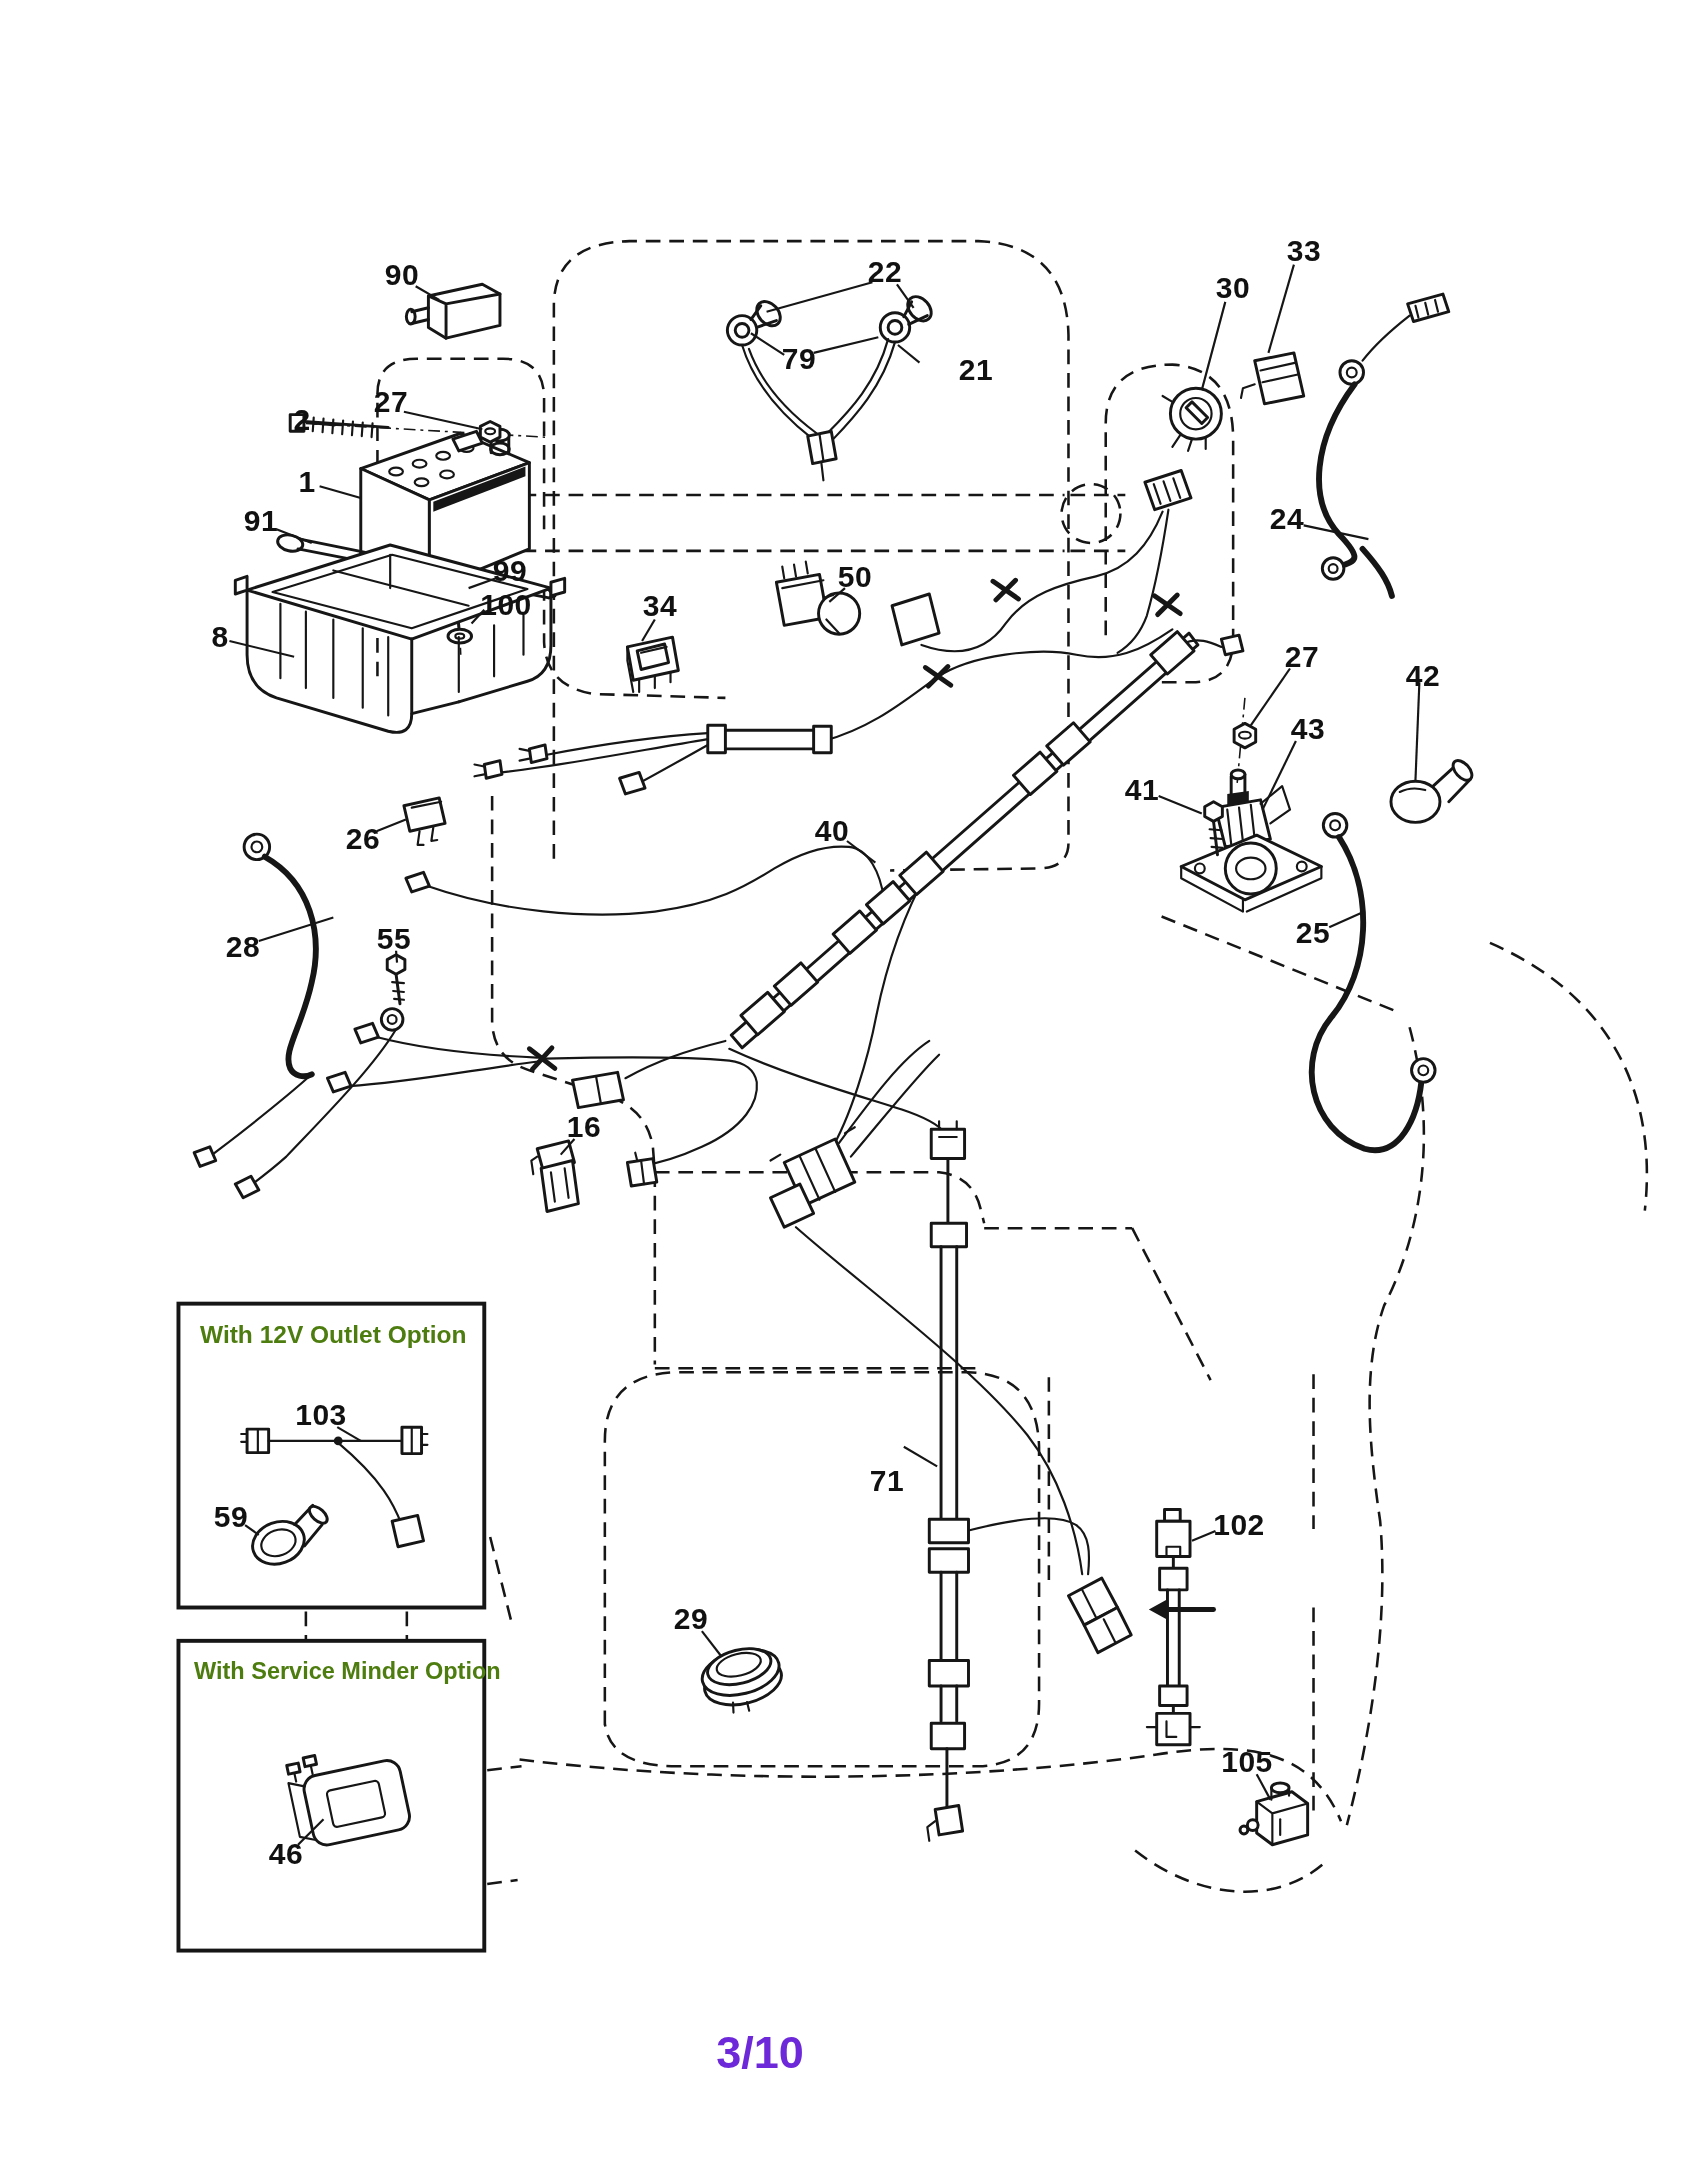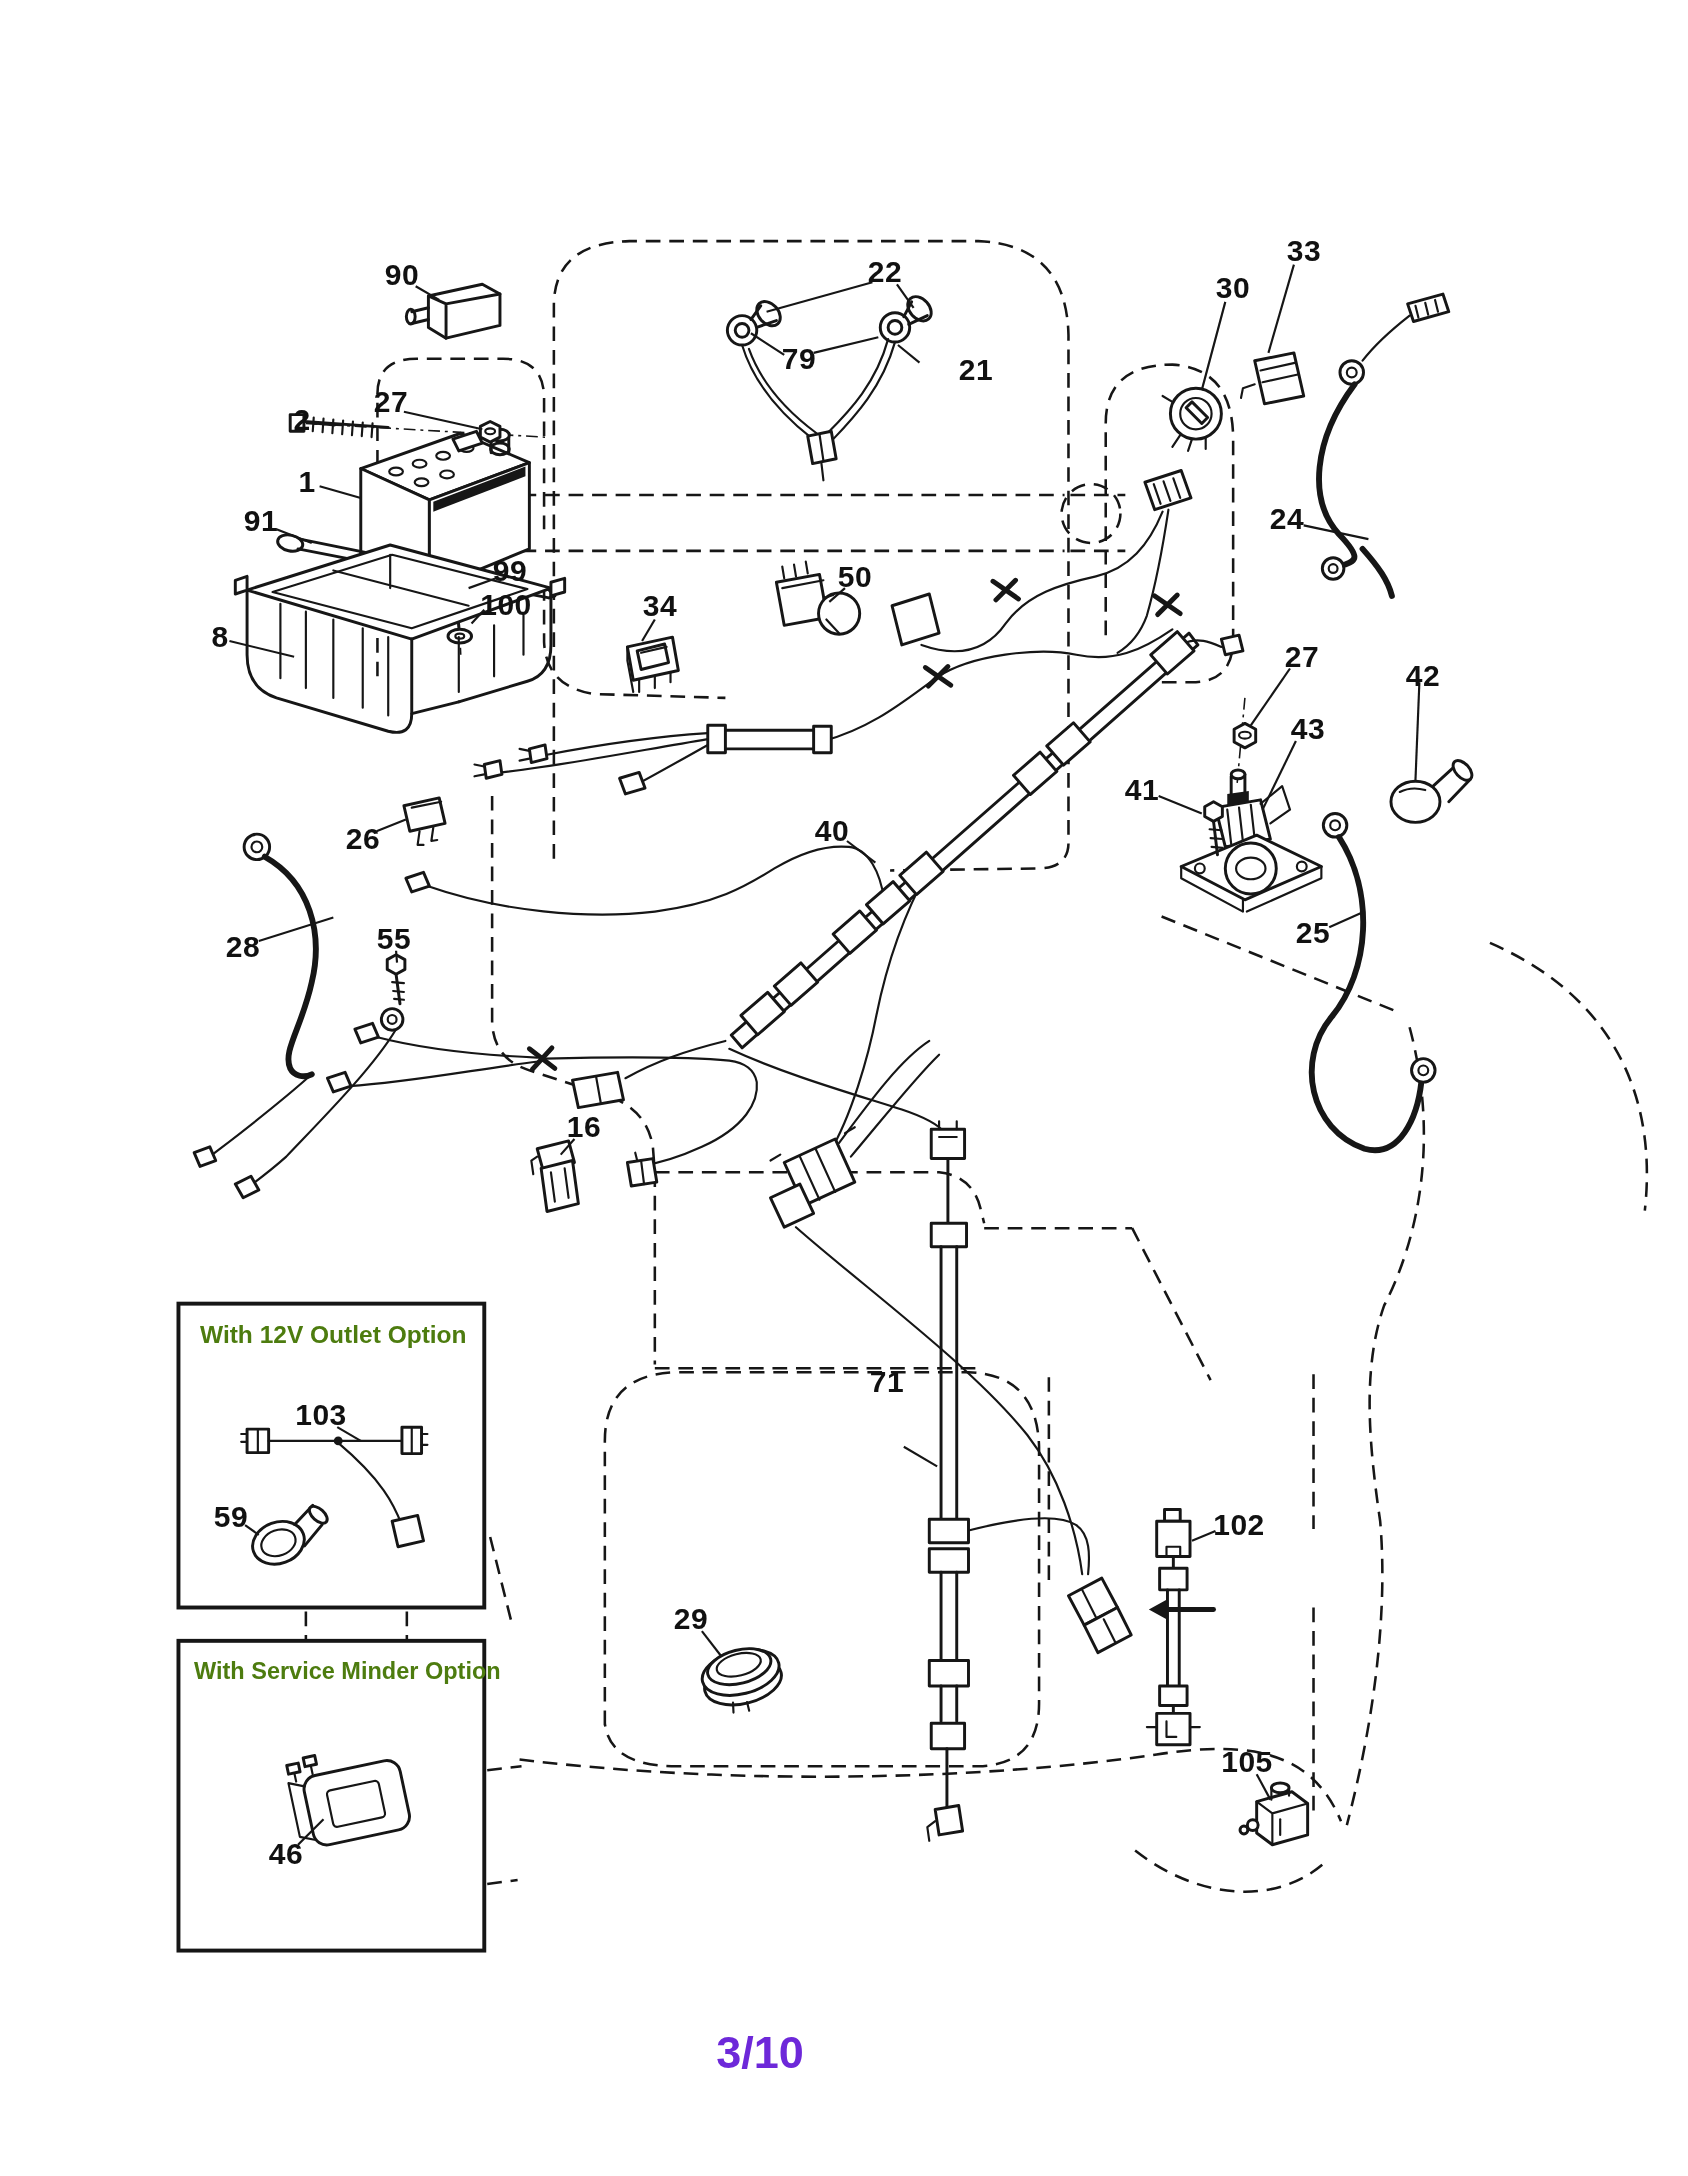--- a/index.html
+++ b/index.html
@@ -474,21 +474,21 @@
       <div class="callout" style="left: 1302px; top: 657px;">27</div>
       <div class="callout" style="left: 1423px; top: 668px; margin-top: 8px;">42</div>
       <div class="callout" style="left: 1308px; top: 729px;">43</div>
       <div class="callout" style="left: 1142px; top: 790px;">41</div>
       <div class="callout" style="left: 1313px; top: 933px;">25</div>
       <div class="callout" style="left: 363px; top: 839px;">26</div>
       <div class="callout" style="left: 832px; top: 831px;">40</div>
       <div class="callout" style="left: 243px; top: 947px;">28</div>
       <div class="callout" style="left: 394px; top: 939px;">55</div>
       <div class="callout" style="left: 584px; top: 1127px;">16</div>
-      <div class="callout" style="left: 887px; top: 1382px;">71</div>
+      <div class="callout" style="left: 887px; top: 1481px;">71</div>
       <div class="callout" style="left: 1239px; top: 1525px;">102</div>
       <div class="callout" style="left: 1247px; top: 1762px;">105</div>
       <div class="callout" style="left: 691px; top: 1619px;">29</div>
       <div class="callout" style="left: 321px; top: 1415px;">103</div>
       <div class="callout" style="left: 231px; top: 1517px;">59</div>
       <div class="callout" style="left: 286px; top: 1854px;">46</div>
     </div>
 </div>
 
 

